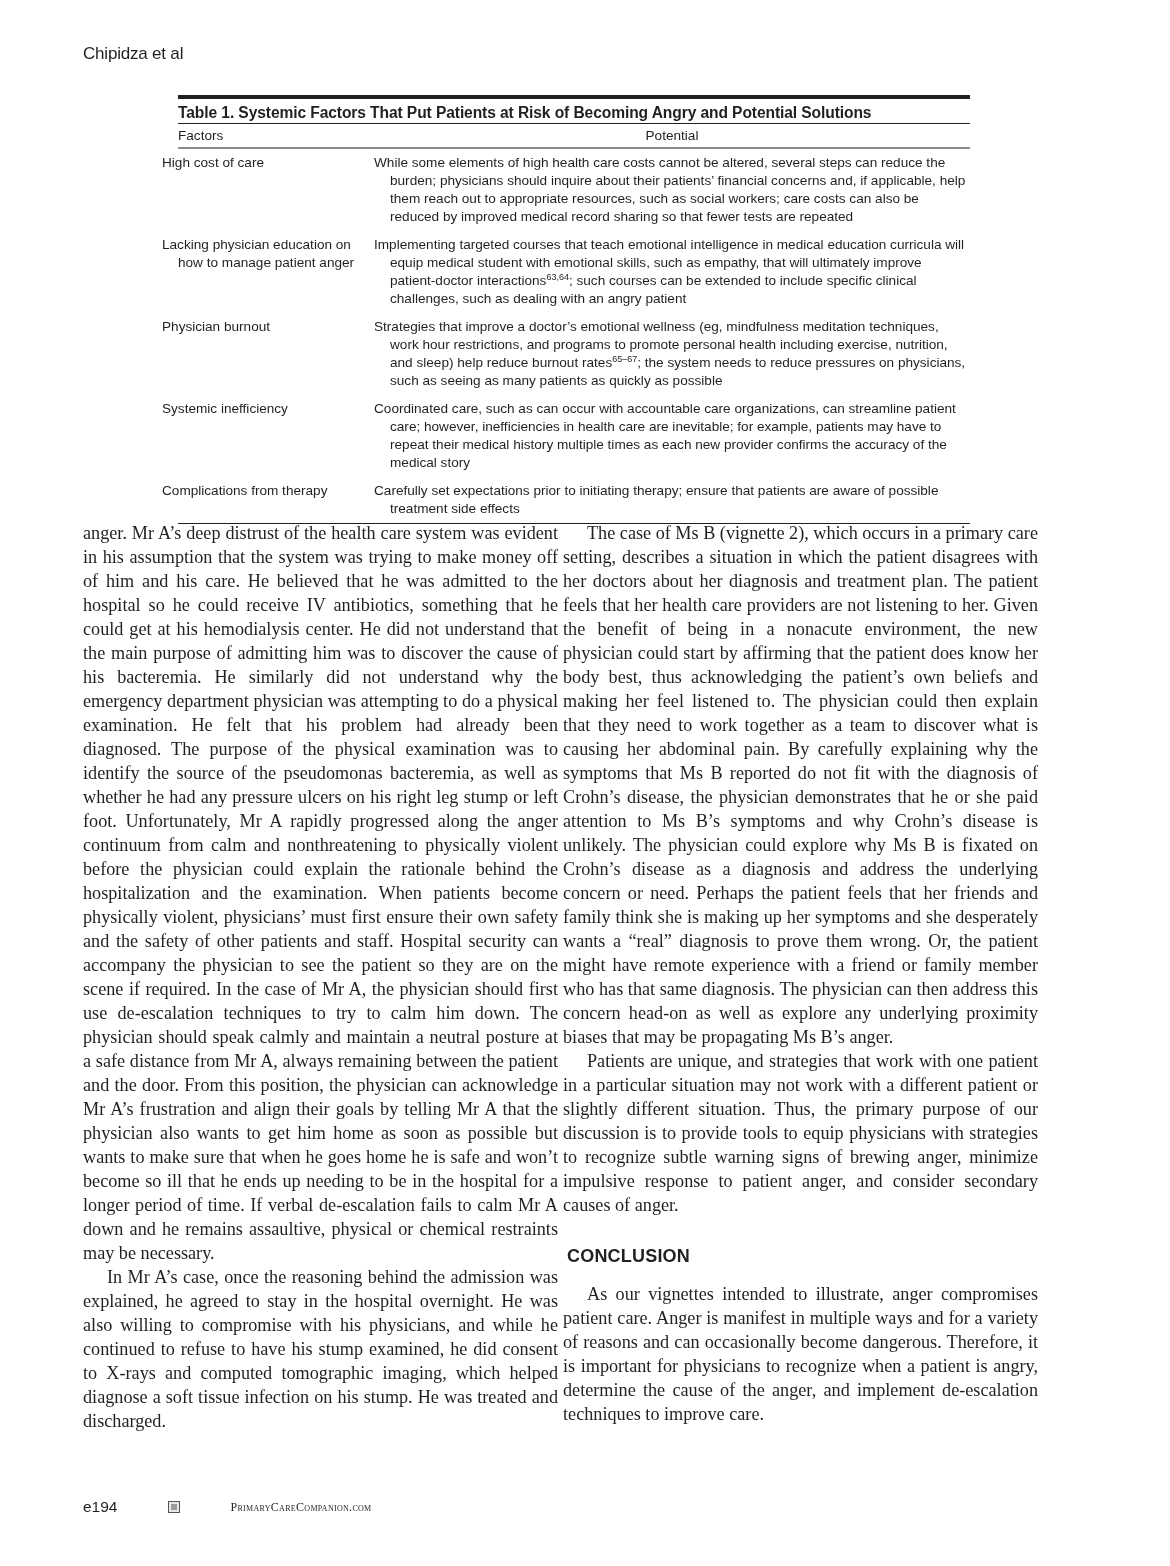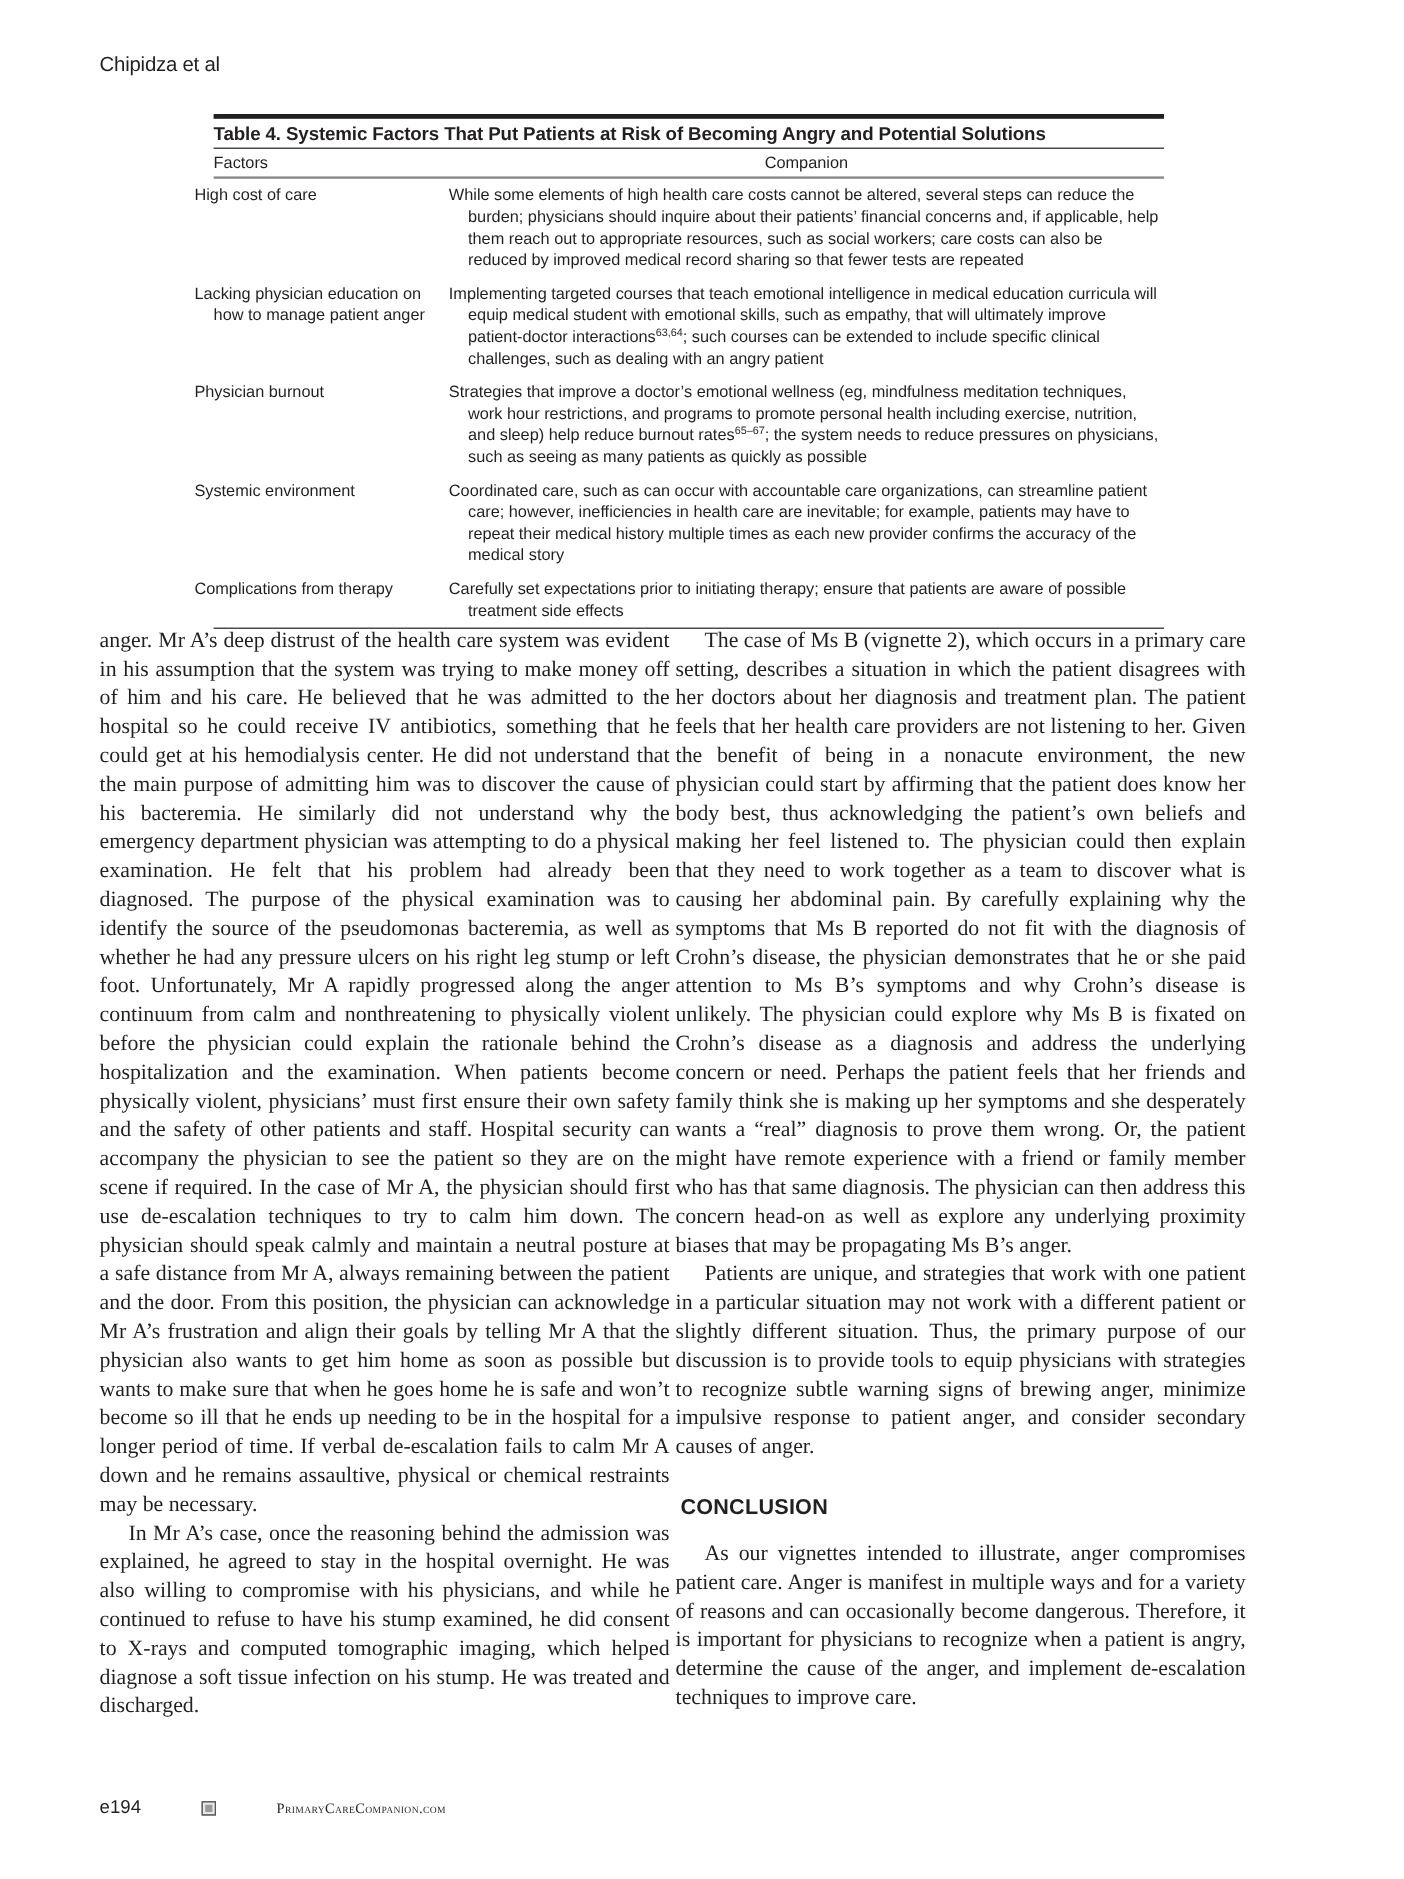--- a/index.html
+++ b/index.html
@@ -40,42 +40,42 @@
   #footer-left .site { font-family: "Liberation Serif", "DejaVu Serif", serif; font-variant: small-caps; font-size: 12px; letter-spacing: 0.3px; }
   #footer-right { position: absolute; right: 107px; top: 1584px; text-align: right; font-size: 15.5px; line-height: 18px; margin-top: 18px; }
 </style>
 </head>
 <body>
 
 <div id="running-head" class="sans">Chipidza et al</div>
 
 <div id="table6" class="sans">
   <div class="top-rule"></div>
-  <div class="title">Table 4. Systemic Factors That Put Patients at Risk of Becoming Angry and Potential Solutions</div>
+  <div class="title">Table 1. Systemic Factors That Put Patients at Risk of Becoming Angry and Potential Solutions</div>
   <div class="thin-rule"></div>
   <div class="head">
     <div class="c1">Factors</div>
-    <div class="c2">Companion</div>
+    <div class="c2">Potential</div>
   </div>
   <div class="gray-rule"></div>
 
   <div class="row">
     <div class="c1 hang">High cost of care</div>
     <div class="c2 hang"><span>While some elements of high health care costs cannot be altered, several steps can reduce the burden; physicians should inquire about their patients’ financial concerns and, if applicable, help them reach out to appropriate resources, such as social workers; care costs can also be reduced by improved medical record sharing so that fewer tests are repeated</span></div>
   </div>
   <div class="row">
     <div class="c1 hang">Lacking physician education on how to manage patient anger</div>
     <div class="c2 hang"><span>Implementing targeted courses that teach emotional intelligence in medical education curricula will equip medical student with emotional skills, such as empathy, that will ultimately improve patient-doctor interactions</span><sup>63,64</sup><span>; such courses can be extended to include specific clinical challenges, such as dealing with an angry patient</span></div>
   </div>
   <div class="row">
     <div class="c1 hang">Physician burnout</div>
     <div class="c2 hang"><span>Strategies that improve a doctor’s emotional wellness (eg, mindfulness meditation techniques, work hour restrictions, and programs to promote personal health including exercise, nutrition, and sleep) help reduce burnout rates</span><sup>65–67</sup><span>; the system needs to reduce pressures on physicians, such as seeing as many patients as quickly as possible</span></div>
   </div>
   <div class="row">
-    <div class="c1 hang">Systemic environment</div>
+    <div class="c1 hang">Systemic inefficiency</div>
     <div class="c2 hang"><span>Coordinated care, such as can occur with accountable care organizations, can streamline patient care; however, inefficiencies in health care are inevitable; for example, patients may have to repeat their medical history multiple times as each new provider confirms the accuracy of the medical story</span></div>
   </div>
   <div class="row">
     <div class="c1 hang">Complications from therapy</div>
     <div class="c2 hang"><span>Carefully set expectations prior to initiating therapy; ensure that patients are aware of possible treatment side effects</span></div>
   </div>
   <div class="bottom-rule"></div>
 </div>
 
 <div id="col-left" class="column serif">

